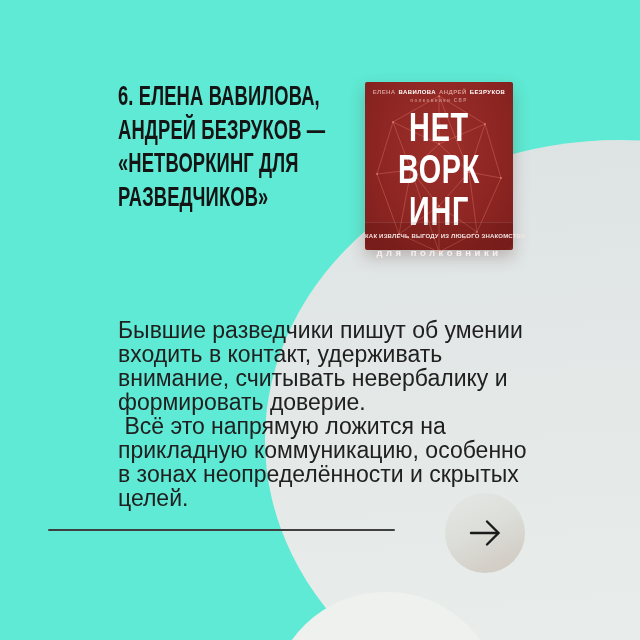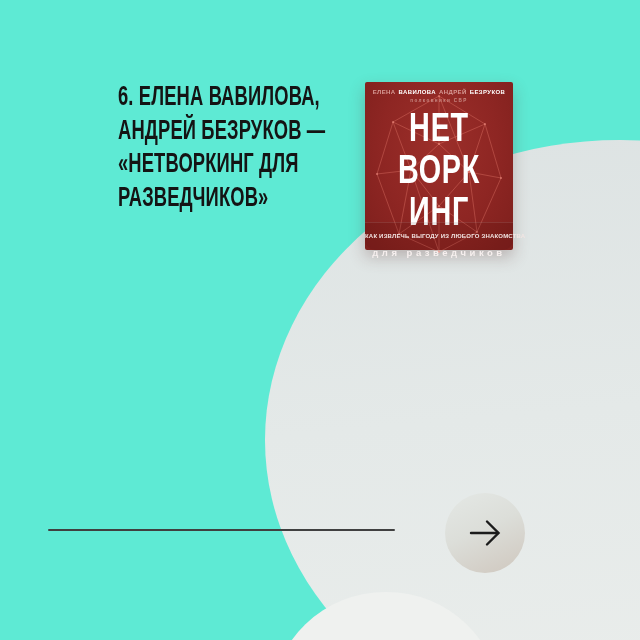--- a/index.html
+++ b/index.html
@@ -124,26 +124,34 @@
         <circle cx="74" cy="62" r="1.1"></circle>
           <circle cx="104" cy="90" r="1.1"></circle>
         <circle cx="74" cy="124" r="1.1"></circle>
           <circle cx="46" cy="88" r="1.1"></circle>
       </g>
     </svg>
 
     <div class="cover-title">НЕТ
 ВОРК
 ИНГ</div>
-    <div class="cover-subtitle">для разведчиков</div>
+    <div class="cover-subtitle">для полковники</div>
     <div class="cover-band">
       <div class="cover-tagline">КАК ИЗВЛЕЧЬ ВЫГОДУ ИЗ ЛЮБОГО ЗНАКОМСТВА</div>
     </div>
   </div>
 
+  <div class="paragraph">Бывшие разведчики пишут об умении
+входить в контакт, удерживать
+внимание, считывать невербалику и
+формировать доверие.
+ Всё это напрямую ложится на
+прикладную коммуникацию, особенно
+в зонах неопределённости и скрытых
+целей.</div>
 
   <div class="divider"></div>
 
   <button class="next-btn">
     <svg width="44" height="44" viewBox="0 0 44 44" xmlns="http://www.w3.org/2000/svg">
       <g stroke="#1b1b1b" stroke-width="2.4" fill="none" stroke-linecap="round" stroke-linejoin="miter">
         <path d="M8,22 L35,22"></path>
         <path d="M24,10.5 L35.5,22 L24,33.5"></path>
       </g>
     </svg>

